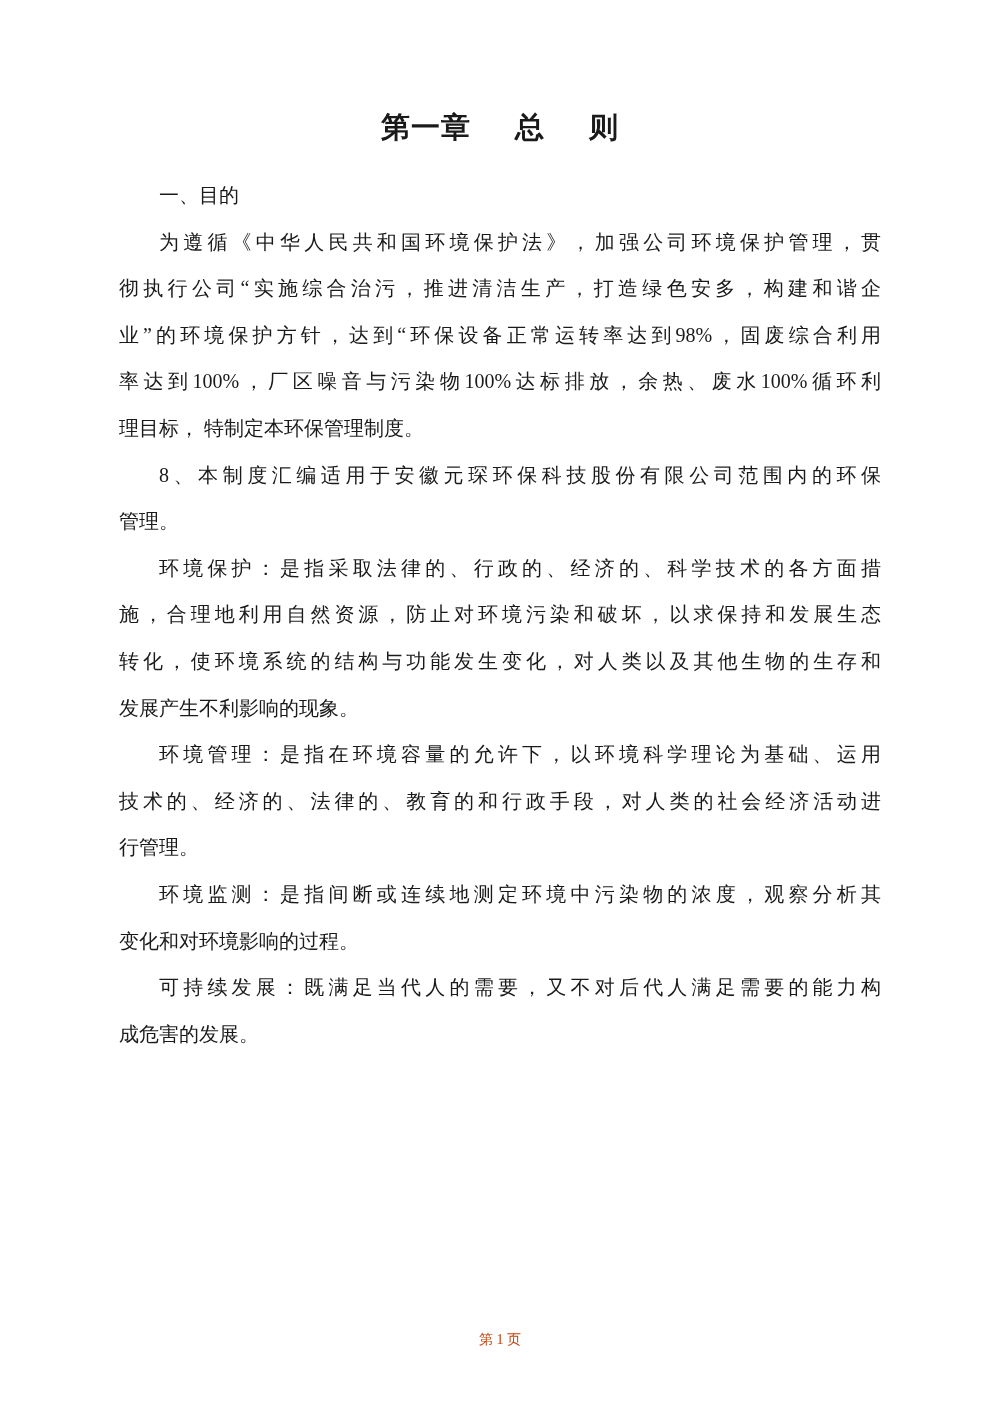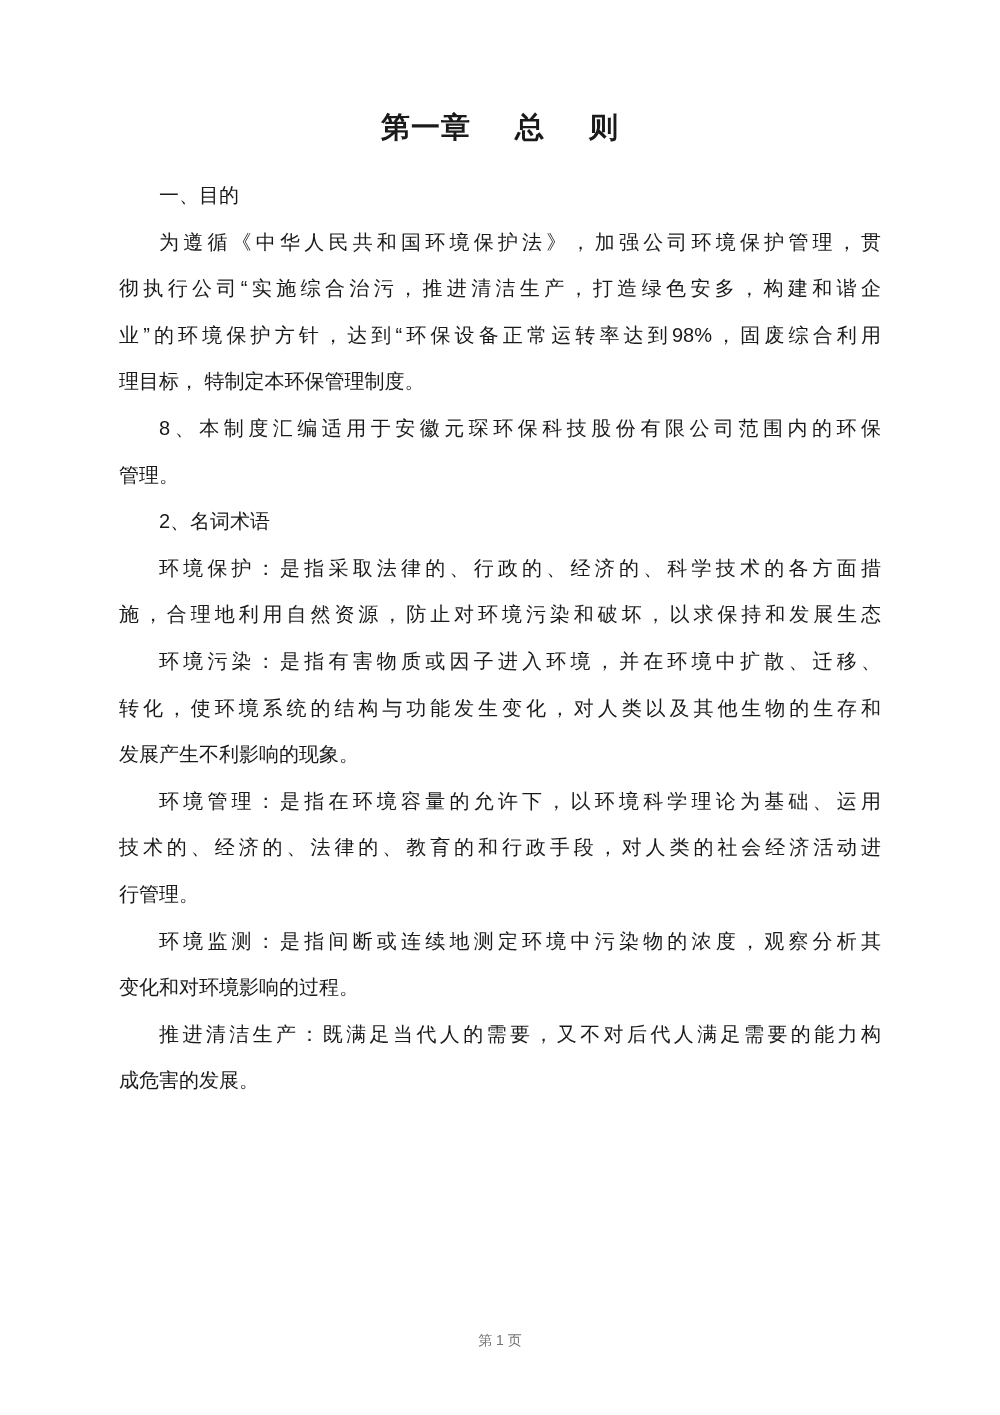--- a/index.html
+++ b/index.html
@@ -5,21 +5,21 @@
   html, body {
     margin: 0;
     padding: 0;
     background: #ffffff;
   }
   .page {
     position: relative;
     width: 1000px;
     height: 1415px;
     background: #ffffff;
-    font-family: Liberation Sans, sans-serif;
+    font-family: Liberation Serif, serif;
     color: #1a1a1a;
     overflow: hidden;
   }
   .doc-title {
     position: absolute;
     top: 106px;
     left: 0;
     width: 100%;
     display: flex;
     justify-content: center;
@@ -51,54 +51,53 @@
     text-justify: inter-character;
   }
   .doc-footer {
     position: absolute;
     top: 1330px;
     left: 0;
     width: 100%;
     text-align: center;
     font-size: 14px;
     line-height: 20px;
-    color: #737373;
+    color: #c2410c;
   }
 </style>
 </head>
 <body>
 
 <div class="page">
 
   <div class="doc-title">
     <span>第一章</span>
     <span>总</span>
     <span>则</span>
   </div>
 
   <div class="doc-body">
       <div class="line ind">一、目的</div>
       <div class="line j ind">为遵循《中华人民共和国环境保护法》，加强公司环境保护管理，贯</div>
       <div class="line j">彻执行公司“实施综合治污，推进清洁生产，打造绿色安多，构建和谐企</div>
       <div class="line j">业”的环境保护方针，达到“环保设备正常运转率达到98%，固废综合利用</div>
+      <div class="line j">率达到100%，厂区噪音与污染物100%达标排放，余热、废水100%循环利</div>
       <div class="line">理目标， 特制定本环保管理制度。</div>
       <div class="line j ind">8、本制度汇编适用于安徽元琛环保科技股份有限公司范围内的环保</div>
       <div class="line">管理。</div>
-      <div class="line ind">2、名词术语</div>
       <div class="line j ind">环境保护：是指采取法律的、行政的、经济的、科学技术的各方面措</div>
       <div class="line j">施，合理地利用自然资源，防止对环境污染和破坏，以求保持和发展生态</div>
-      <div class="line j ind">环境污染：是指有害物质或因子进入环境，并在环境中扩散、迁移、</div>
       <div class="line j">转化，使环境系统的结构与功能发生变化，对人类以及其他生物的生存和</div>
       <div class="line">发展产生不利影响的现象。</div>
       <div class="line j ind">环境管理：是指在环境容量的允许下，以环境科学理论为基础、运用</div>
       <div class="line j">技术的、经济的、法律的、教育的和行政手段，对人类的社会经济活动进</div>
       <div class="line">行管理。</div>
       <div class="line j ind">环境监测：是指间断或连续地测定环境中污染物的浓度，观察分析其</div>
       <div class="line">变化和对环境影响的过程。</div>
-      <div class="line j ind">推进清洁生产：既满足当代人的需要，又不对后代人满足需要的能力构</div>
+      <div class="line j ind">可持续发展：既满足当代人的需要，又不对后代人满足需要的能力构</div>
       <div class="line">成危害的发展。</div>
     </div>
 
   <div class="doc-footer">
     <span>第 1 页</span>
   </div>
 
 </div>
 
 </body></html>

